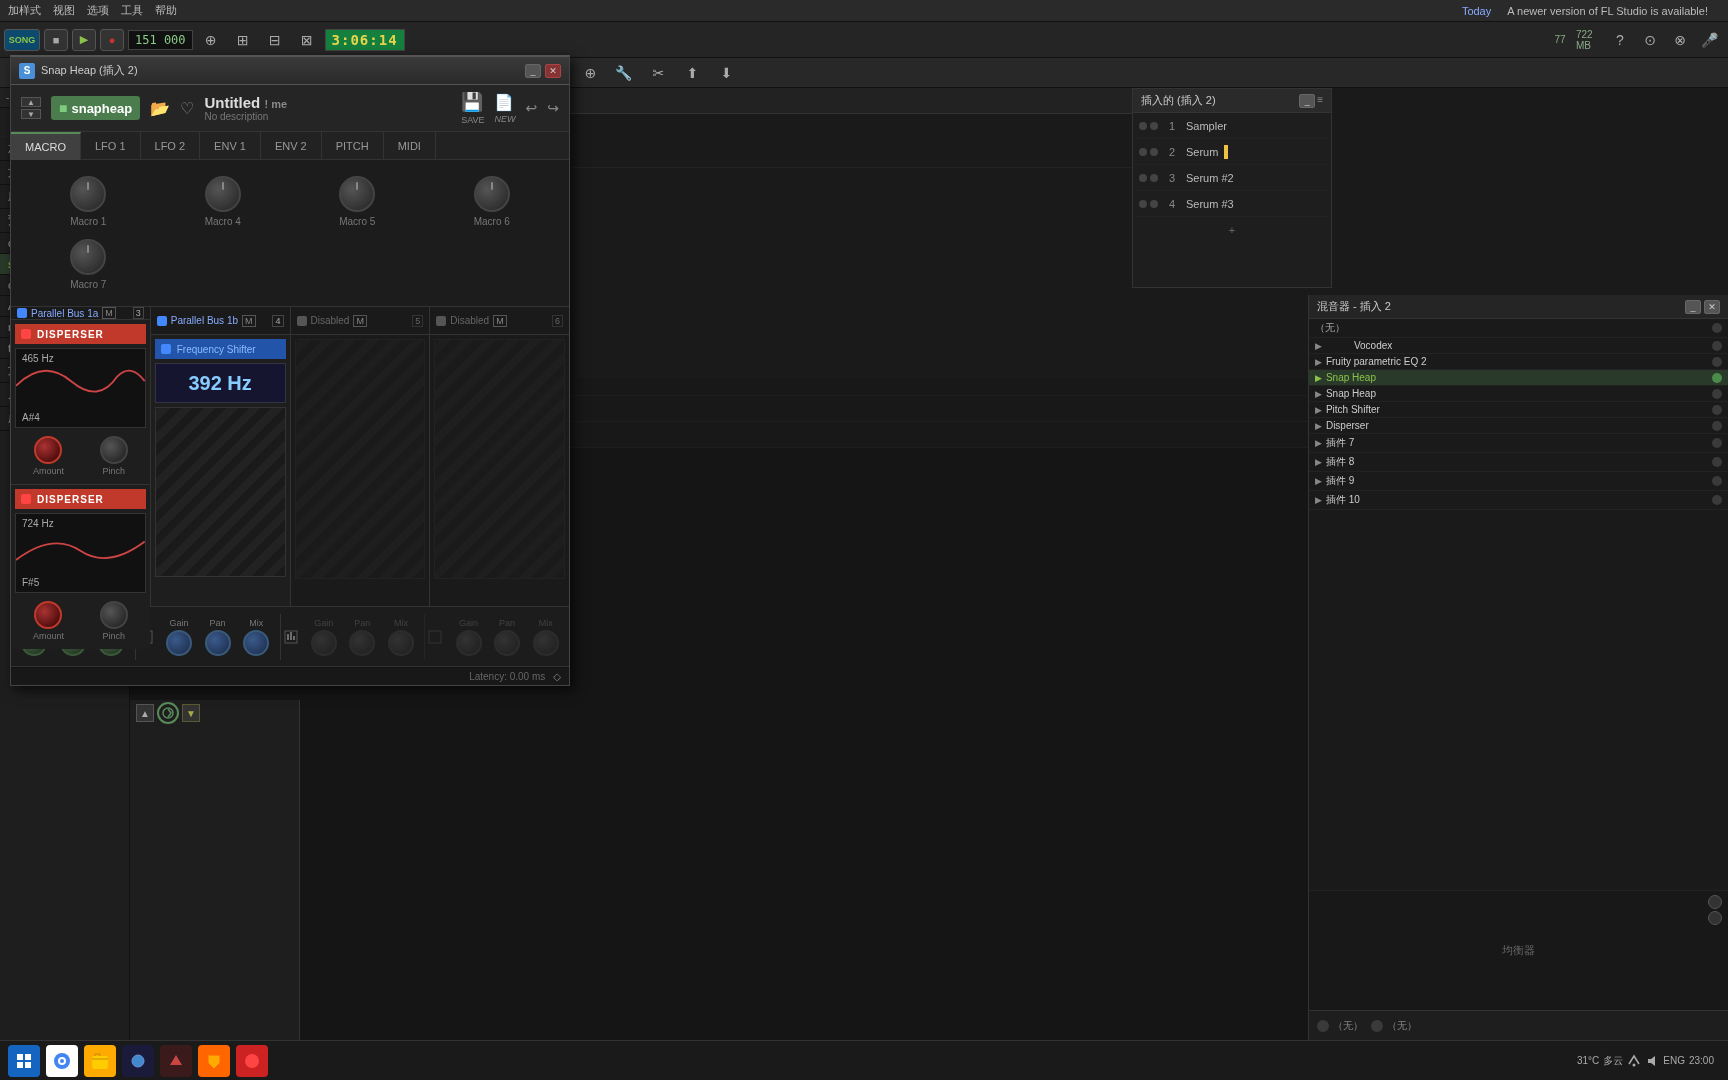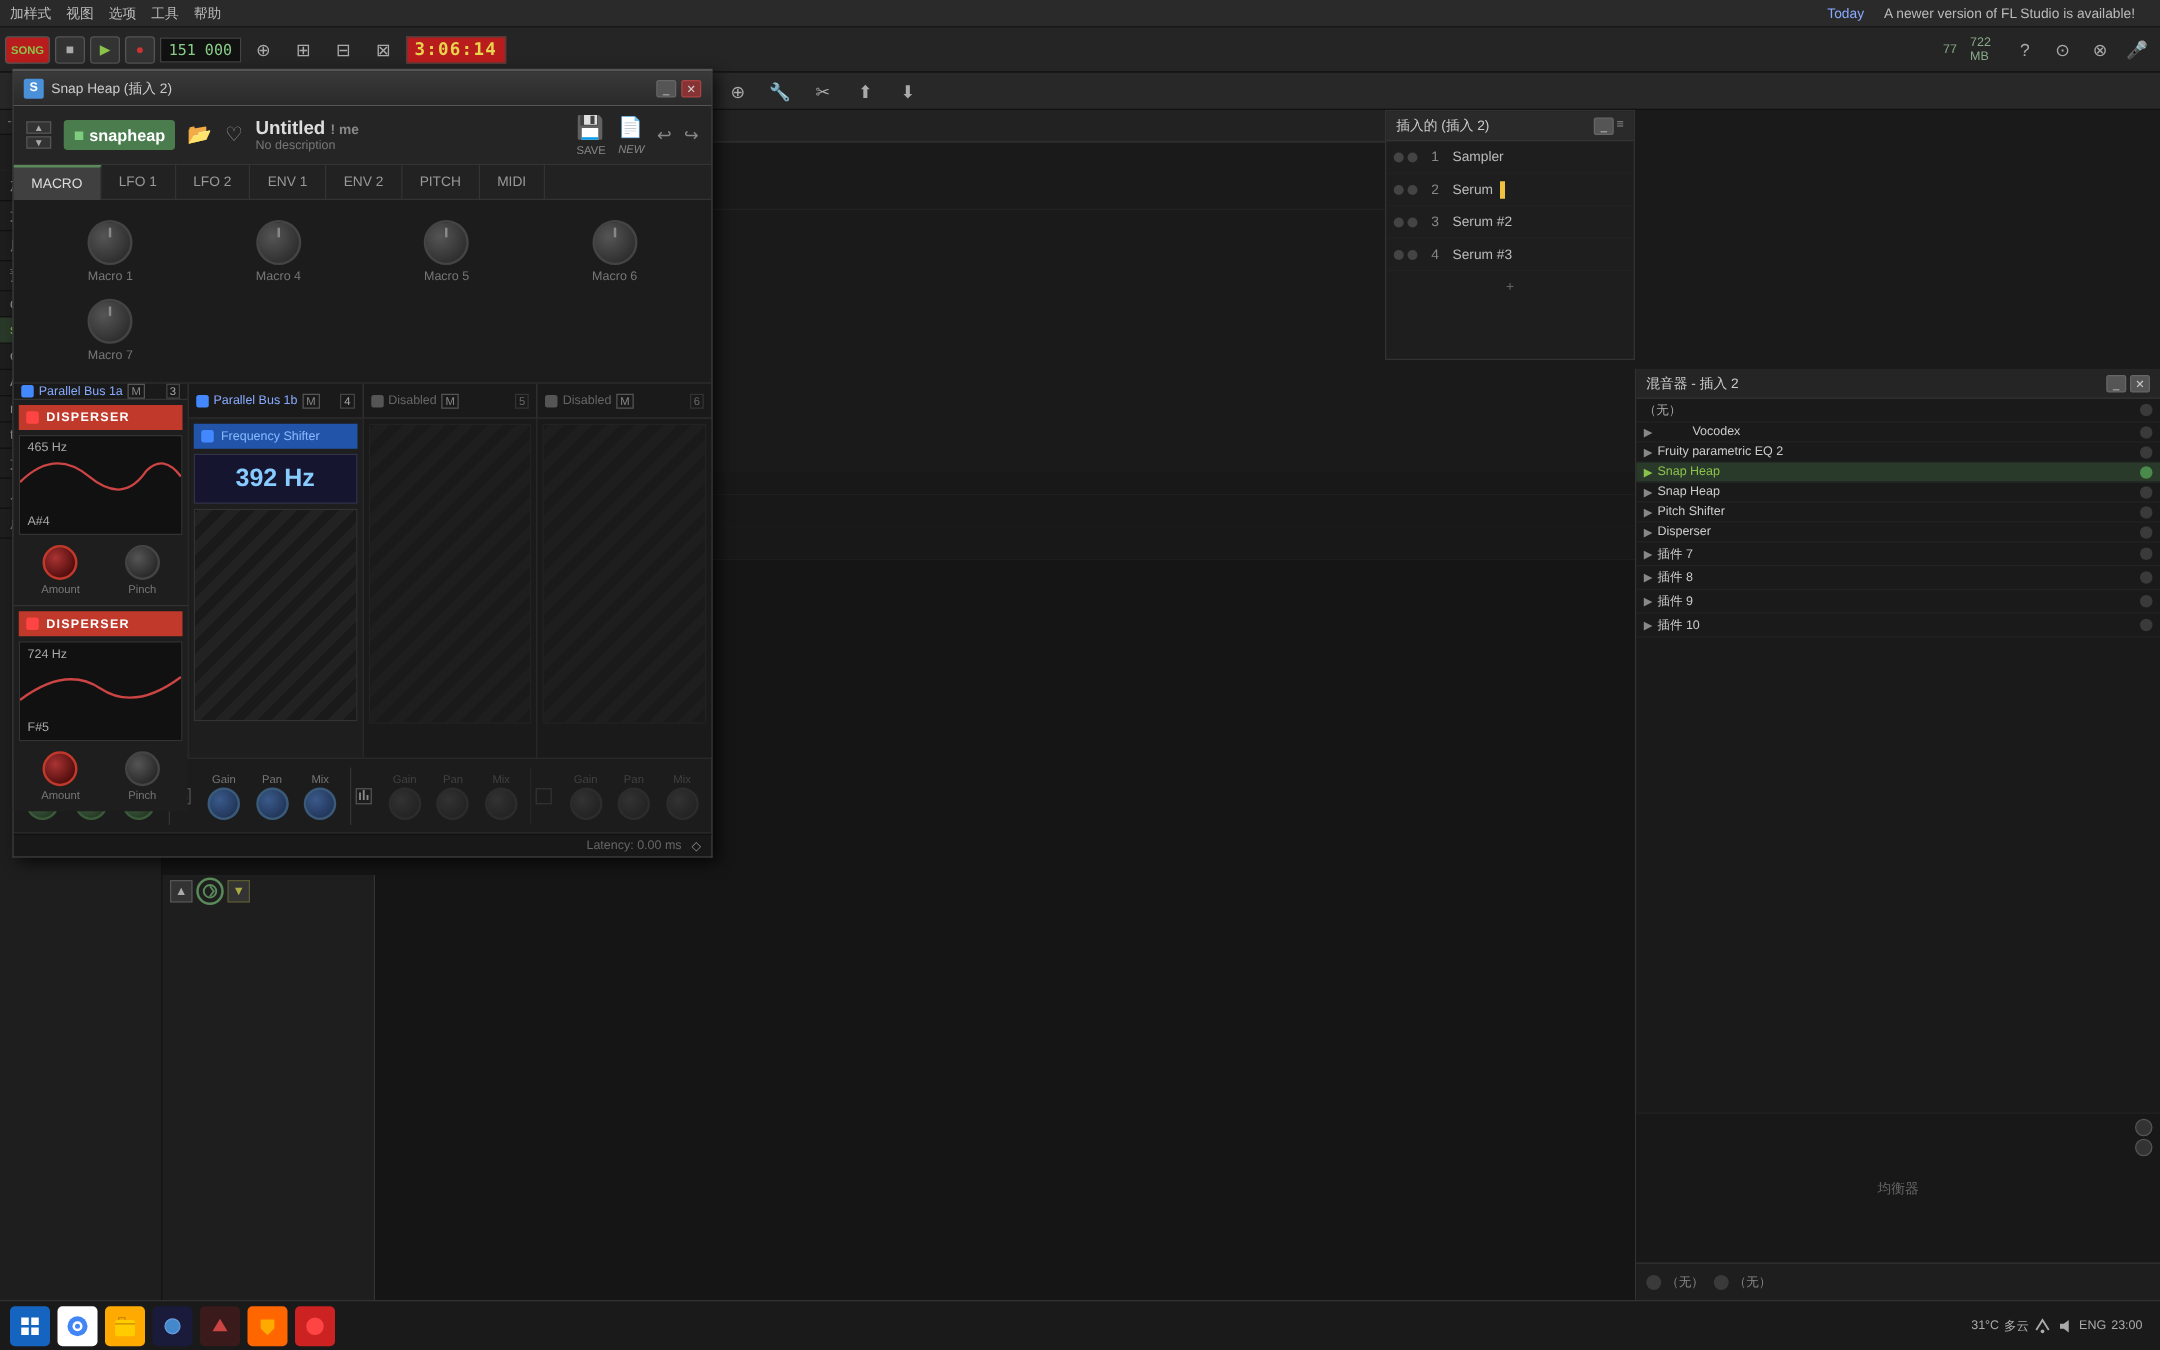--- a/index.html
+++ b/index.html
@@ -443,21 +443,21 @@
       padding: 0 8px;
       font-size: 10px;
       color: #666;
       border-top: 1px solid #111;
     }
 
     
     .instrument-rack {
       position: absolute;
       top: 88px;
-      right: 420px;
+      right: 396px;
       width: 200px;
       height: 200px;
       background: #1e1e1e;
       border: 1px solid #333;
       z-index: 50;
     }
     .rack-titlebar {
       background: #2a2a2a;
       height: 24px;
       display: flex;
@@ -518,21 +518,21 @@
       border-radius: 3px;
       display: flex;
       align-items: center;
       justify-content: center;
       cursor: pointer;
       color: #aaa;
       font-size: 11px;
     }
 
     .time-display {
-      background: #b91c1c;
+      background: #15803d;
       border: 1px solid #444;
       padding: 2px 6px;
       font-size: 14px;
       font-weight: bold;
       color: #e8d44d;
       font-family: monospace;
       letter-spacing: 1px;
     }
     .bpm-display {
       background: #111;
@@ -579,21 +579,21 @@
   <div style="flex:1"></div>
 
   <div style="display:flex;align-items:center;gap:4px;font-size:10px;color:#aaa;">
     <span style="color:#88aaff;">Today</span>
     <span>A newer version of FL Studio is available!</span>
   </div>
 </div>
 
 <div class="transport-bar">
 
-  <div class="transport-btn" style="background:#b91c1c;color:#8bc34a;font-size:9px;font-weight:bold;width:36px;">
+  <div class="transport-btn" style="background:#0c4a6e;color:#8bc34a;font-size:9px;font-weight:bold;width:36px;">
     <span>SONG</span>
   </div>
 
   <div class="transport-btn">■</div>
   <div class="transport-btn" style="color:#8bc34a;">▶</div>
   <div class="transport-btn" style="color:#cc3333;">●</div>
 
   <div class="bpm-display">151 000</div>
 
   <div class="top-icon-btn">⊕</div>

